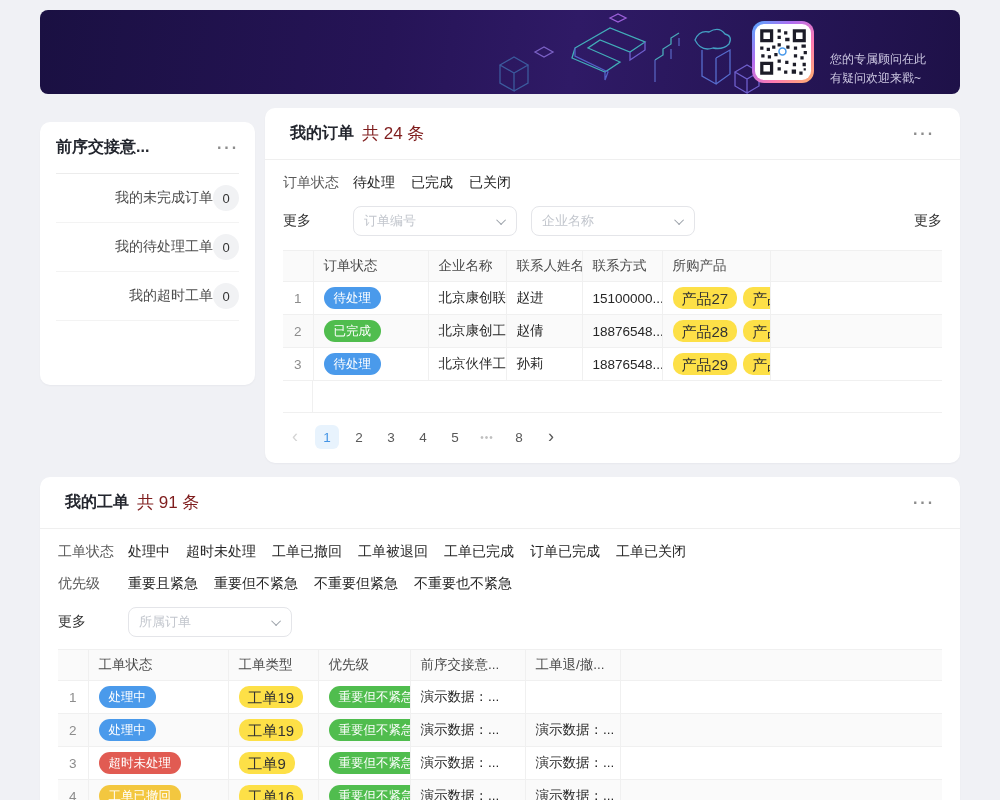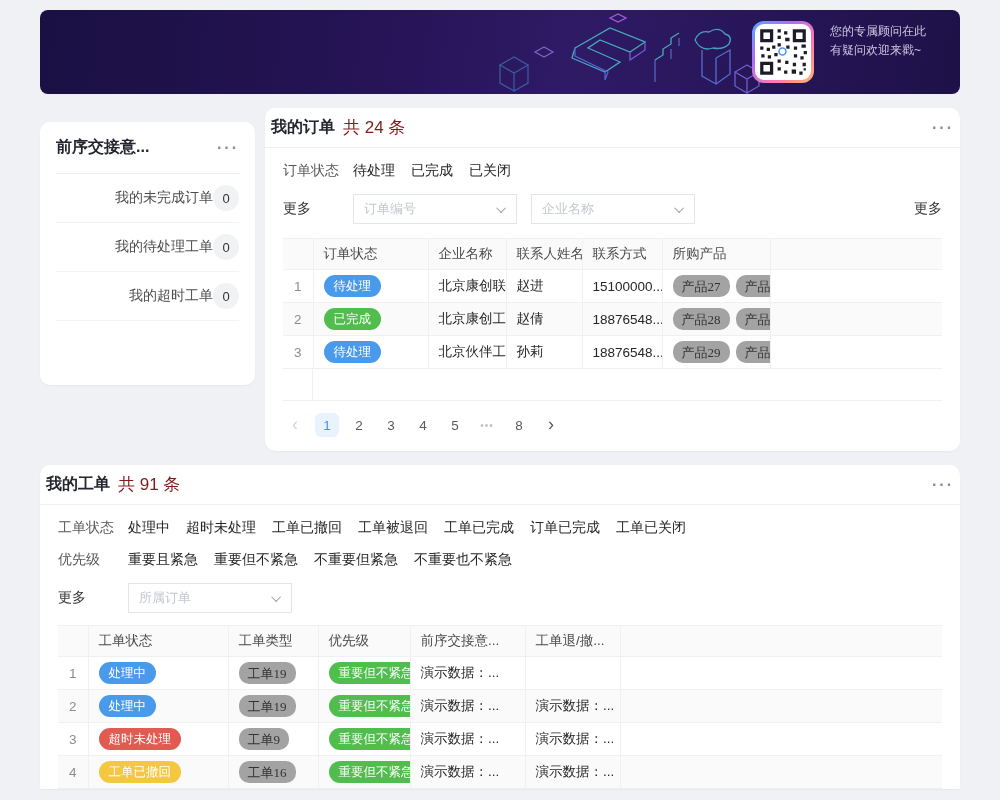--- a/index.html
+++ b/index.html
@@ -13,21 +13,21 @@
   .banner-text { position:absolute; left:70px; top:15px; }
   .banner-title { font-size:23px; font-weight:bold; color:#fff; letter-spacing:1px; }
   .banner-title .hi { background:linear-gradient(90deg,#568cff,#ff7db0);
     -webkit-background-clip:text; background-clip:text; color:transparent; }
   .banner-sub { margin-top:8px; font-size:12px; color:#aba6c8; letter-spacing:1px; }
   .banner-illu { position:absolute; left:440px; top:0; pointer-events:none; }
   .qr-wrap { position:absolute; left:712px; top:11px; width:62px; height:62px; border-radius:12px;
     padding:3px; background:linear-gradient(135deg,#53a8ff,#b06ef0,#ff7ab0,#ffb36b); }
   .qr-inner { width:100%; height:100%; background:#fff; border-radius:9px; display:flex;
     align-items:center; justify-content:center; }
-  .qr-caption { position:absolute; left:790px; top:12px; font-size:12px; line-height:19px; color:#cdc8e2; }
+  .qr-caption { position:absolute; left:790px; top:40px; font-size:12px; line-height:19px; color:#cdc8e2; }
 
   
   .main-row { display:flex; gap:10px; margin-top:14px; align-items:flex-start; }
   .card { background:#fff; border-radius:10px; box-shadow:0 1px 2px rgba(20,30,60,.04); }
 
   
   .sidebar { width:215px; flex:none; }
   .create-card { height:66px; display:flex; align-items:center; justify-content:center;
     font-size:16px; color:#363b4d; cursor:pointer; }
   .stats-card { margin-top:14px; height:263px; padding:0 16px; }
@@ -36,32 +36,32 @@
   .stats-title { font-size:16px; font-weight:bold; color:#23262e; }
   .dots { color:#8c8c8c; font-size:16px; font-weight:bold; letter-spacing:2px; cursor:pointer; line-height:1; }
   .stat-item { height:49px; display:flex; align-items:center; justify-content:flex-end;
     border-bottom:1px solid #f3f3f3; cursor:pointer; }
   .stat-label { font-size:14px; color:#4d4d4d; }
   .stat-badge { width:26px; height:26px; border-radius:50%; background:#f1f2f4; color:#333;
     font-size:13px; display:flex; align-items:center; justify-content:center; }
 
   
   .panel { flex:1; min-width:0; }
-  .panel-head { height:40px; padding:0 6px; display:flex; align-items:center; border-bottom:1px solid #efefef; }
+  .panel-head { height:52px; padding:0 25px; display:flex; align-items:center; border-bottom:1px solid #efefef; }
   .panel-title { font-size:16px; font-weight:bold; color:#23262e; }
   .panel-count { font-size:17px; color:#7f1d1d; margin-left:8px; }
   .panel-head .dots { margin-left:auto; }
 
   .filters { padding:0 18px; }
   .frow { display:flex; align-items:center; margin-top:14px; }
   .flabel { font-size:14px; color:#595959; width:70px; flex:none; }
   .fopt { font-size:14px; color:#262626; font-weight:500; margin-right:16px; cursor:pointer; white-space:nowrap; }
   .more-right { margin-left:auto; font-size:14px; color:#333; cursor:pointer; }
 
-  .select { width:164px; height:30px; border:1px solid #e4e5e9; border-radius:0; background:#fff;
+  .select { width:164px; height:30px; border:1px solid #e4e5e9; border-radius:8px; background:#fff;
     display:flex; align-items:center; padding:0 10px; margin-right:14px; cursor:pointer; }
   .select .ph { font-size:13px; color:#c2c6cd; flex:1; }
   .chev { width:7px; height:7px; border-left:1.5px solid #9aa0a8; border-bottom:1.5px solid #9aa0a8;
     transform:rotate(-45deg) translateY(-2px); flex:none; }
 
   
   .tbl-wrap { margin:14px 18px 0 18px; }
   table { width:100%; border-collapse:collapse; table-layout:fixed; }
   th,td { border-bottom:1px solid #f0f0f0; border-right:1px solid #f0f0f0; padding:0 10px;
     font-size:13.5px; text-align:left; white-space:nowrap; overflow:hidden; }
@@ -70,22 +70,22 @@
     border-top:1px solid #f0f0f0; }
   tbody td { height:33px; color:#262626; }
   tbody tr:nth-child(even) td { background:#fafafa; }
   td.c-idx, th.c-idx { text-align:center; padding:0 4px; color:#8c8c8c; }
   .pill { display:inline-block; padding:2.5px 10px; border-radius:12px; font-size:12.5px;
     color:#fff; line-height:17px; white-space:nowrap; }
   .pill.blue  { background:#4a9aeb; }
   .pill.green { background:#50bd4e; }
   .pill.red   { background:#e15b52; }
   .pill.yellow{ background:#f3c73f; }
-  .tag { display:inline-block; padding:2.5px 9px; border-radius:10px; background:#a3a3a3;
-    color:#333; font-size:13px; line-height:17px; margin-right:6px; white-space:nowrap;font-family:Liberation Serif, serif; }
+  .tag { display:inline-block; padding:2.5px 9px; border-radius:10px; background:#fde047;
+    color:#333; font-size:15px; line-height:17px; margin-right:6px; white-space:nowrap; }
   .table-tail { margin:0 18px; height:32px; border-bottom:1px solid #f0f0f0; display:flex; }
   .tail-first { width:30px; border-right:1px solid #f0f0f0; }
 
   
   .pagination { display:flex; align-items:center; gap:8px; margin:12px 18px 14px 18px; }
   .pg { min-width:24px; height:24px; border-radius:6px; display:flex; align-items:center;
     justify-content:center; font-size:13.5px; color:#595959; cursor:pointer; }
   .pg.active { background:#e8f3fd; color:#4494e5; }
   .pg.arrow { font-size:18px; padding-bottom:2px; }
   .pg.disabled { color:#d4d4d4; cursor:default; }

